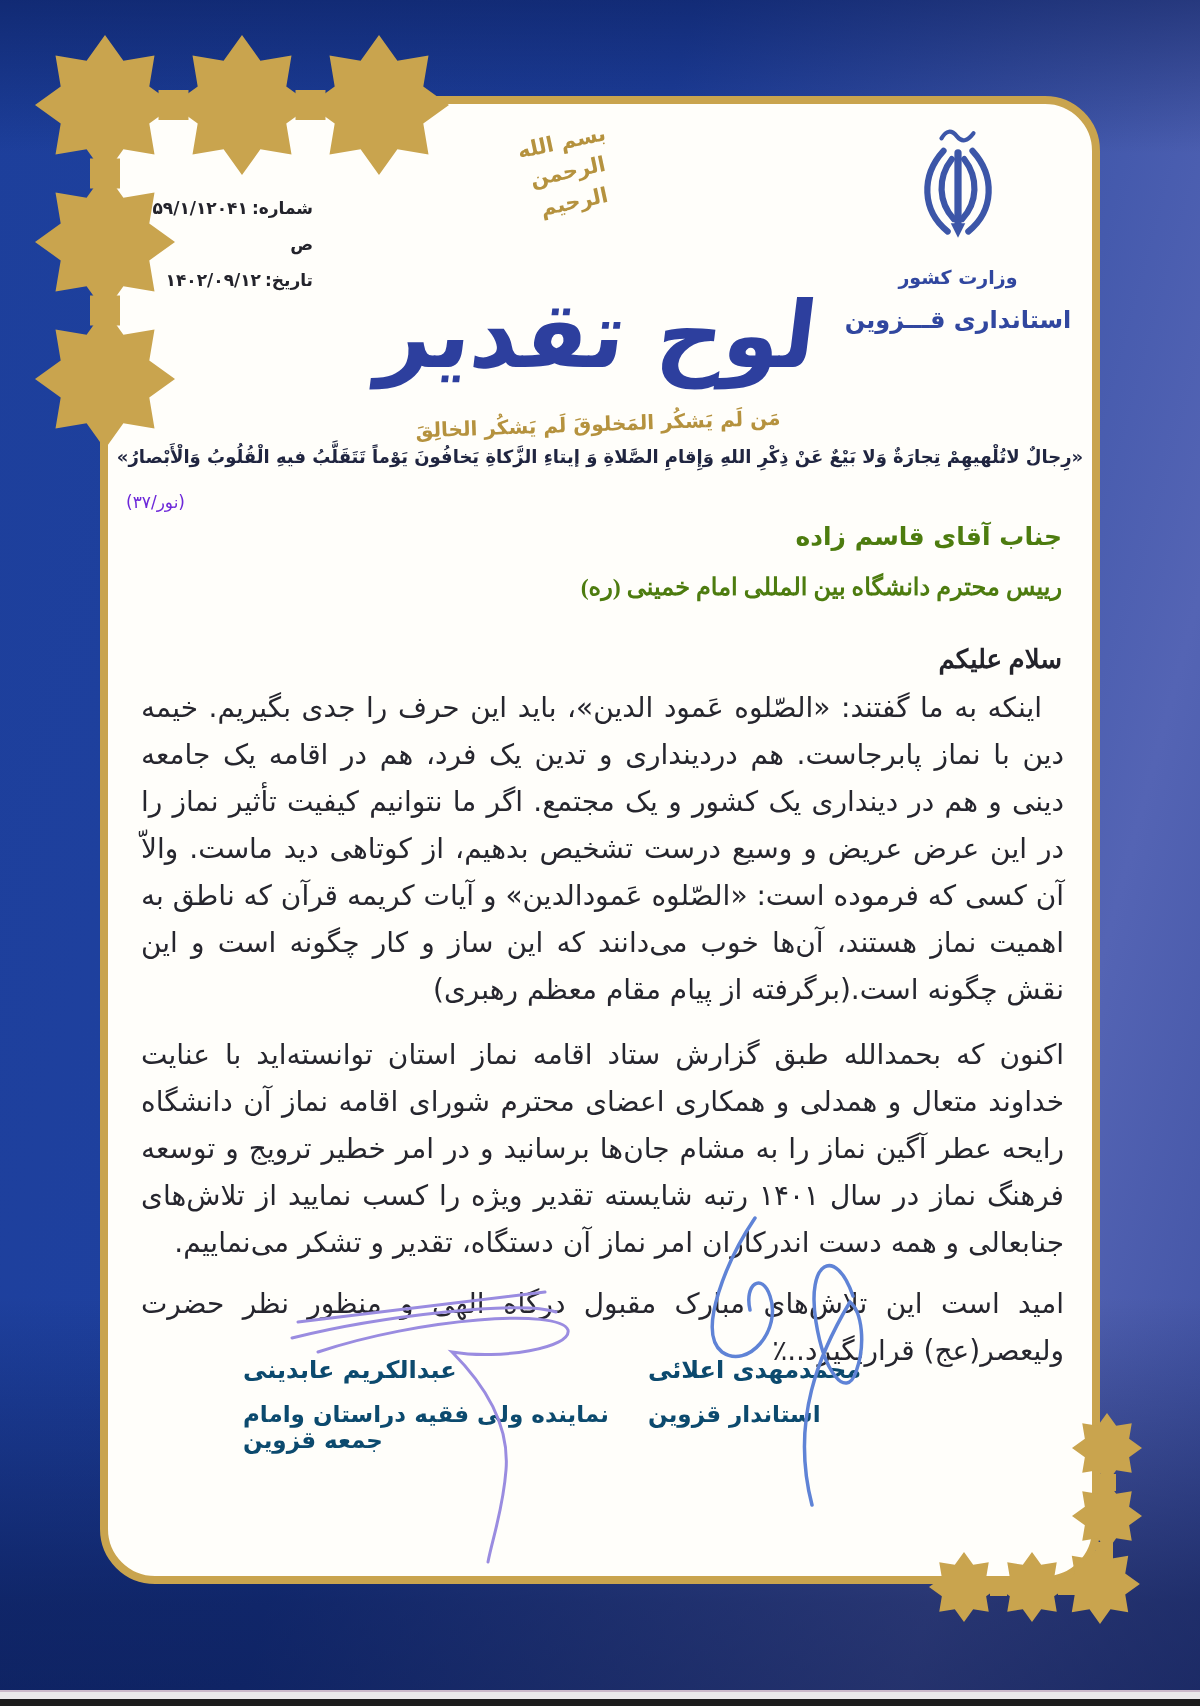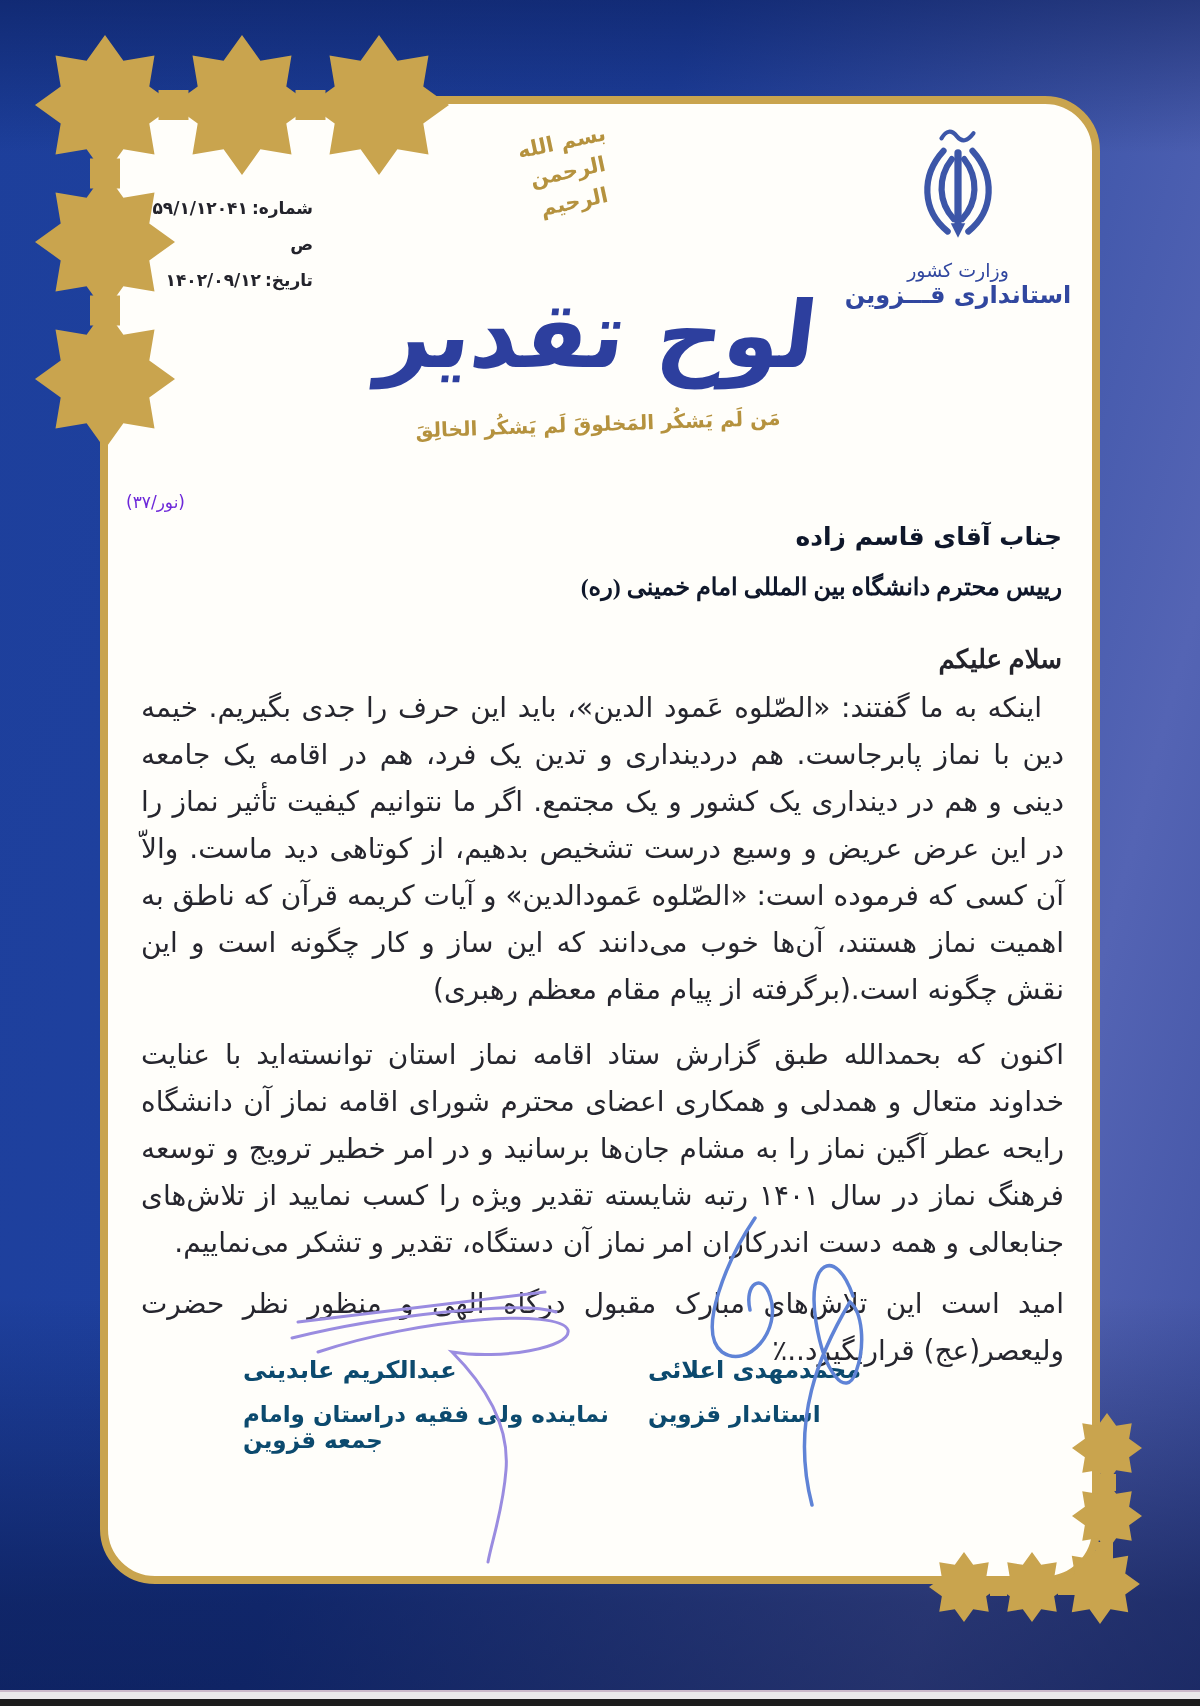--- a/index.html
+++ b/index.html
@@ -17,34 +17,34 @@
   .orn.br{left:900px;top:1390px;}
   .pens{position:absolute;left:0;top:0;z-index:4;pointer-events:none;}
   .scan{position:absolute;left:0;bottom:0;width:1200px;height:16px;z-index:5;
     background:linear-gradient(to bottom,#c9b9c9 0 2px,#e9e9e9 2px 9px,#1c1c1c 9px 16px);}
 
   
   .meta{position:absolute;top:86px;left:40px;width:165px;text-align:right;
     font-size:17px;font-weight:bold;color:#23232b;line-height:36px;}
   .meta .v{padding-right:4px;}
   .lh{position:absolute;top:22px;left:715px;width:270px;text-align:center;color:#31479f;}
-  .lh .ministry{font-size:19px;font-weight:normal;margin-top:7px;}
-  .lh .governorate{font-size:24px;font-weight:bold;margin-top:0;letter-spacing:1px;}
+  .lh .ministry{font-size:19px;font-weight:bold;margin-top:14px;}
+  .lh .governorate{font-size:24px;font-weight:bold;margin-top:18px;letter-spacing:1px;}
   .bismillah{position:absolute;top:22px;left:390px;width:150px;height:140px;
     color:#b5923e;font-size:21px;font-weight:bold;text-align:center;
     transform:rotate(-12deg);line-height:1.45;}
   .title{position:absolute;top:178px;left:210px;width:560px;text-align:center;
     font-size:92px;font-weight:bold;color:#2d3f9e;transform:skewX(-7deg);
     letter-spacing:2px;white-space:nowrap;}
   .hadith{position:absolute;top:308px;left:210px;width:560px;text-align:center;
     font-size:20px;font-weight:bold;color:#b5923e;transform:rotate(-2deg);white-space:nowrap;}
   .verse{position:absolute;top:342px;left:6px;width:972px;text-align:center;
     font-size:18px;font-weight:bold;color:#202540;white-space:nowrap;}
   .citation{position:absolute;top:388px;left:18px;font-size:17px;color:#6d28d9;direction:rtl;}
-  .recipient{position:absolute;top:418px;right:30px;left:30px;text-align:right;color:#0f172a;}
+  .recipient{position:absolute;top:418px;right:30px;left:30px;text-align:right;color:#4d7c0f;}
   .recipient .rname{font-size:25px;font-weight:bold;}
   .recipient .rtitle{font-size:24px;font-weight:bold;margin-top:22px;font-family:Liberation Serif, serif;}
   .salutation{position:absolute;top:540px;right:30px;font-size:26px;font-weight:bold;color:#23232b;font-family:Liberation Serif, serif;}
   .bodytext{position:absolute;top:580px;right:28px;left:33px;color:#26262e;
     font-size:28px;line-height:47px;text-align:justify;}
   .bodytext p{margin:0;}
   .bodytext p.p1{text-indent:22px;}
   .bodytext p.p2{margin-top:18px;}
   .bodytext p.p3{margin-top:14px;}
   .sig{position:absolute;text-align:left;color:#0c4a6e;}
@@ -80,20 +80,21 @@
       <div class="ministry">وزارت کشور</div>
       <div class="governorate">استانداری قـــزوین</div>
     </div>
 
     <div class="bismillah">بسم الله الرحمن الرحیم</div>
 
     <div class="title">لوح تقدیر</div>
 
     <div class="hadith">مَن لَم یَشکُر المَخلوقَ لَم یَشکُر الخالِقَ</div>
 
+    <div class="verse">«رِجالٌ لاتُلْهیهِمْ تِجارَةٌ وَلا بَیْعٌ عَنْ ذِکْرِ اللهِ وَإِقامِ الصَّلاةِ وَ إیتاءِ الزَّکاةِ یَخافُونَ یَوْماً تَتَقَلَّبُ فیهِ الْقُلُوبُ وَالْأَبْصارُ»</div>
     <div class="citation">(نور/۳۷)</div>
 
     <div class="recipient">
       <div class="rname">جناب آقای قاسم زاده</div>
       <div class="rtitle">رییس محترم دانشگاه بین المللی امام خمینی (ره)</div>
     </div>
 
     <div class="salutation">سلام علیکم</div>
 
     <div class="bodytext">

